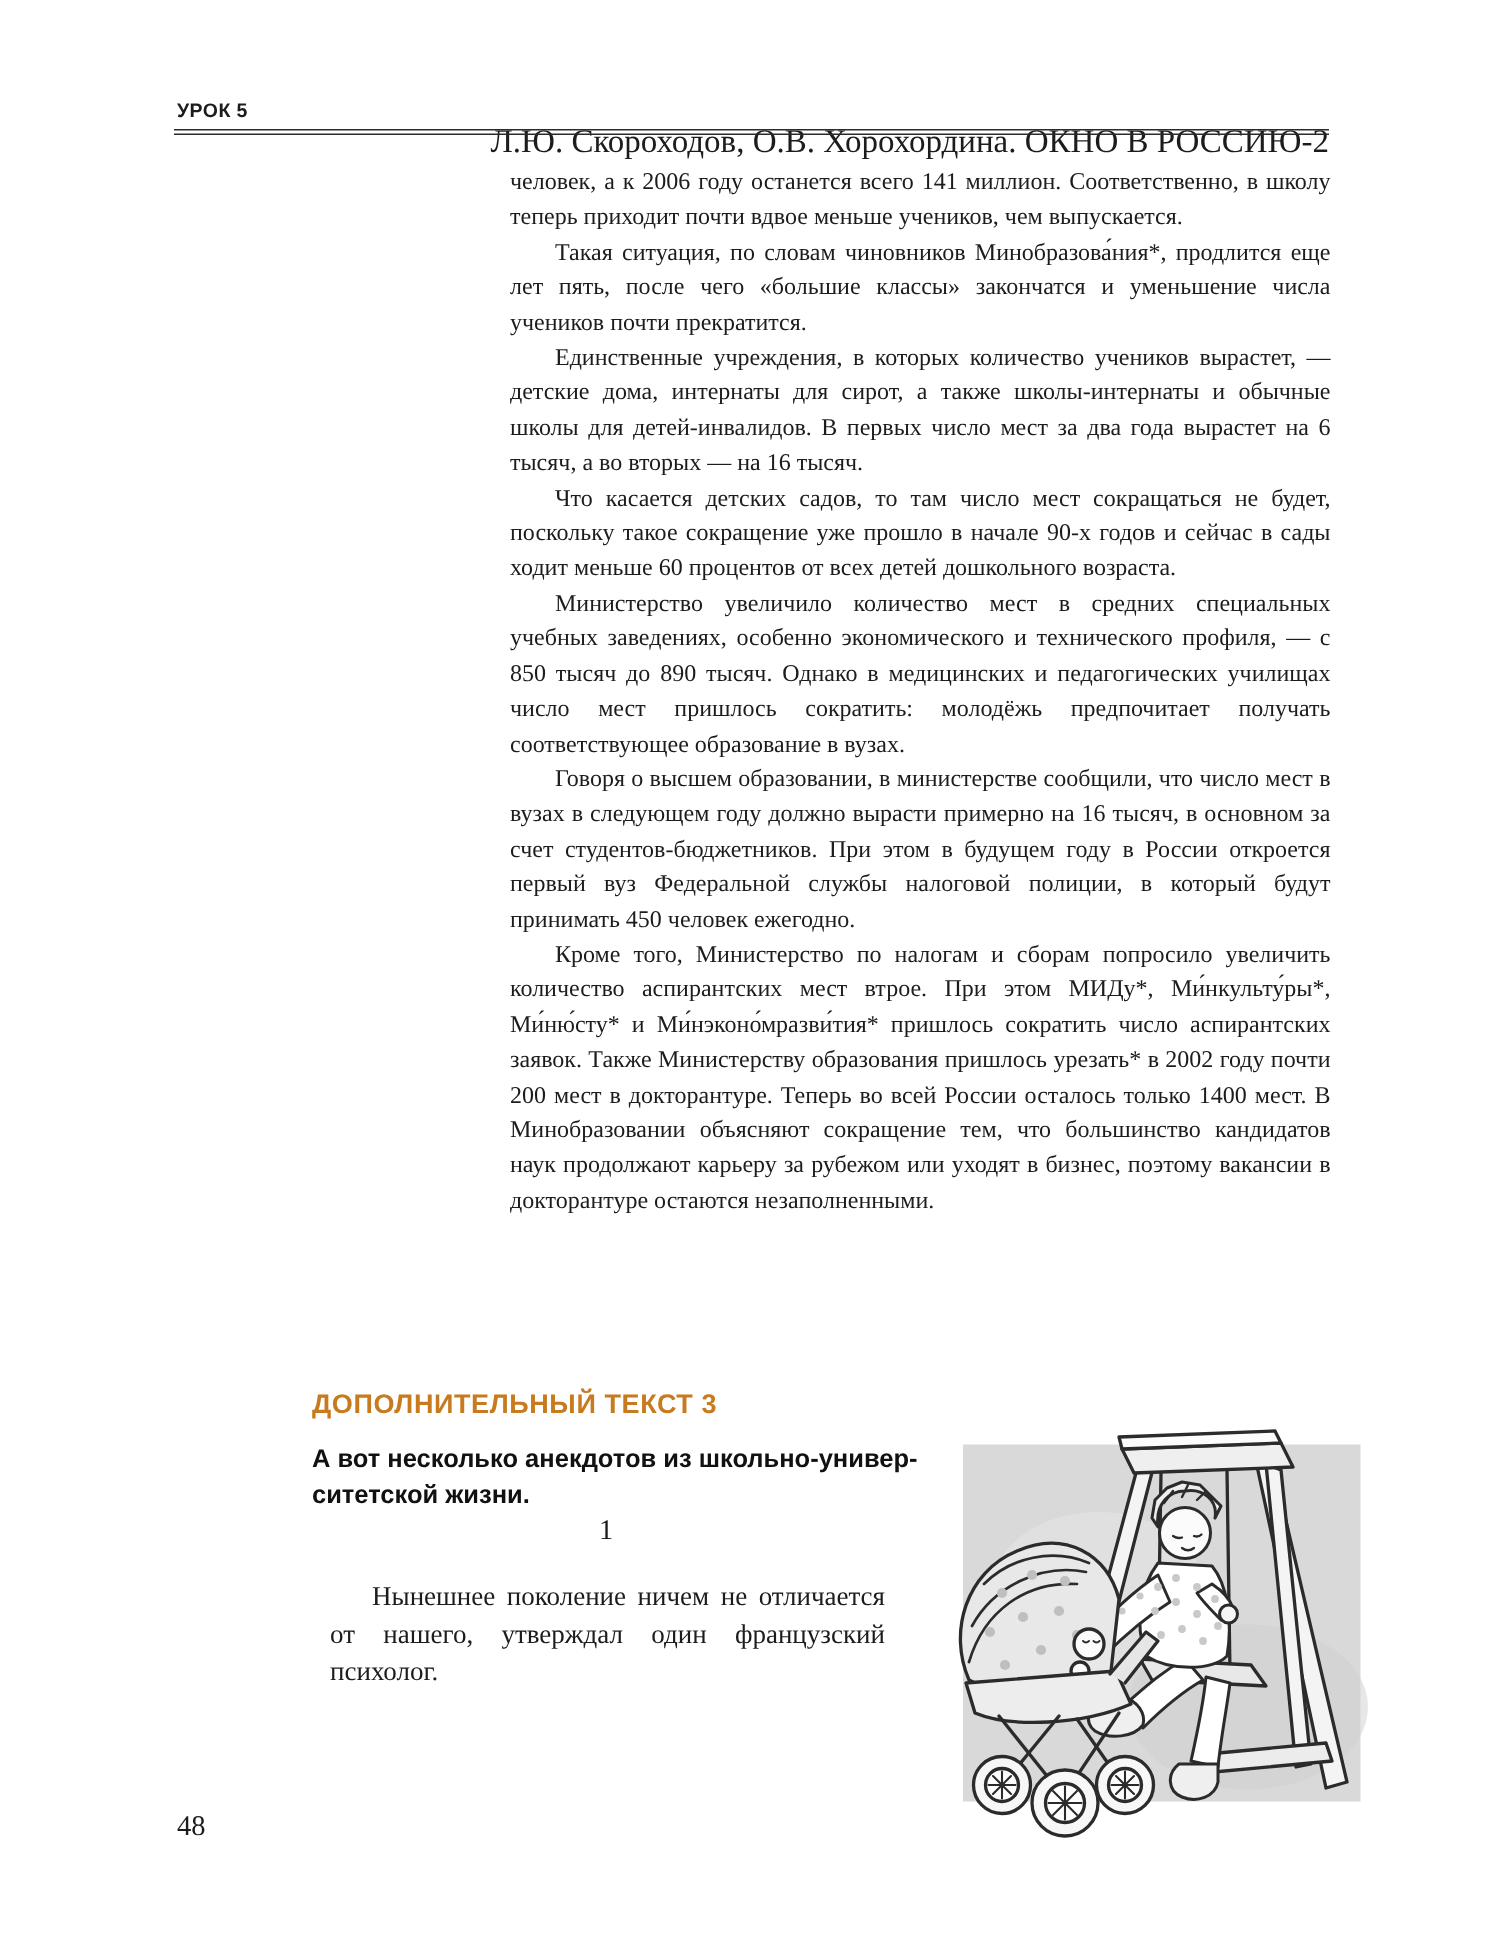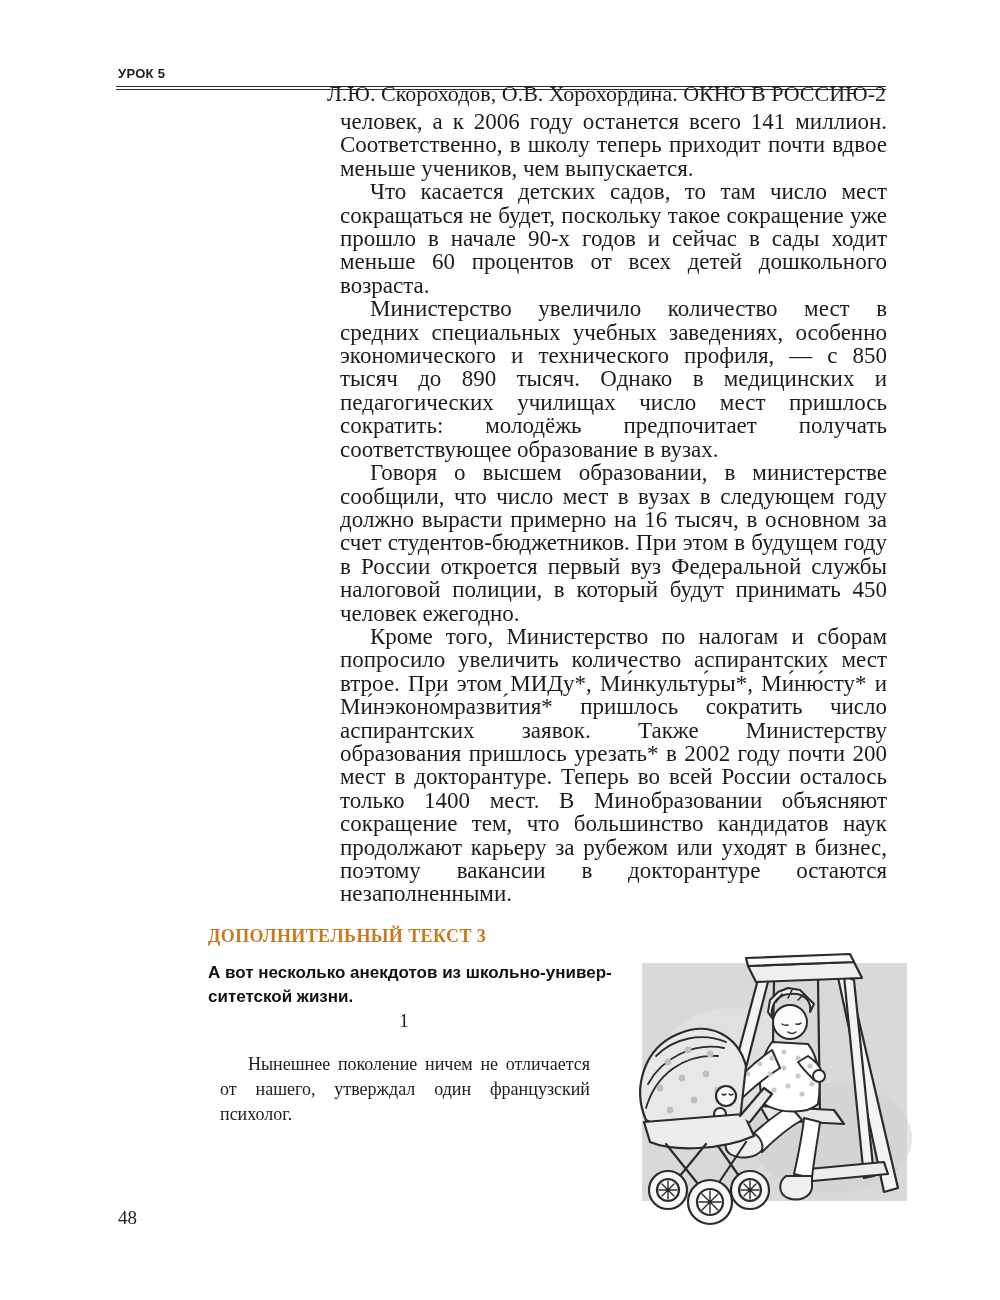--- a/index.html
+++ b/index.html
@@ -36,31 +36,31 @@
     left: 116px; top: 86px;
     width: 770px; height: 2px;
     border-top: 1.6px solid #2b2b2b;
     border-bottom: 1px solid #2b2b2b;
   }
   
   .body-column {
     position: absolute;
     left: 340px; top: 110px;
     width: 547px;
-    font-size: 23px;
+    font-size: 16px;
     line-height: 23.4px;
     text-align: justify;
   }
   .body-column p { margin: 0; }
   .body-column p.indent { text-indent: 30px; }
   
   .section-heading {
     position: absolute;
     left: 208px; top: 926px;
-    font-family: Liberation Serif, serif;
+    font-family: Liberation Sans, sans-serif;
     font-weight: bold;
     font-size: 18px;
     letter-spacing: 0.4px;
   }
   .section-intro {
     position: absolute;
     left: 208px; top: 961px;
     width: 420px;
     font-family: "Liberation Sans", sans-serif;
     font-weight: bold;
@@ -104,20 +104,22 @@
 <body>
 
 <div class="page">
 
   <div class="header-lesson">УРОК 5</div>
   <div class="header-book">Л.Ю. Скороходов, О.В. Хорохордина. ОКНО В РОССИЮ-2</div>
   <div class="header-rule"></div>
 
   <div class="body-column">
     <p>человек, а к 2006 году останется всего 141 миллион. Соответственно, в школу теперь приходит почти вдвое меньше учеников, чем выпускается.</p>
+    <p class="indent">Такая ситуация, по словам чиновников Минобразова́ния*, продлится еще лет пять, после чего «большие классы» закончатся и уменьшение числа учеников почти прекратится.</p>
+    <p class="indent">Единственные учреждения, в которых количество учеников вырастет, — детские дома, интернаты для сирот, а также школы-интернаты и обычные школы для детей-инвалидов. В первых число мест за два года вырастет на 6 тысяч, а во вторых — на 16 тысяч.</p>
     <p class="indent">Что касается детских садов, то там число мест сокращаться не будет, поскольку такое сокращение уже прошло в начале 90-х годов и сейчас в сады ходит меньше 60 процентов от всех детей дошкольного возраста.</p>
     <p class="indent">Министерство увеличило количество мест в средних специальных учебных заведениях, особенно экономического и технического профиля, — с 850 тысяч до 890 тысяч. Однако в медицинских и педагогических училищах число мест пришлось сократить: молодёжь предпочитает получать соответствующее образование в вузах.</p>
     <p class="indent">Говоря о высшем образовании, в министерстве сообщили, что число мест в вузах в следующем году должно вырасти примерно на 16 тысяч, в основном за счет студентов-бюджетников. При этом в будущем году в России откроется первый вуз Федеральной службы налоговой полиции, в который будут принимать 450 человек ежегодно.</p>
     <p class="indent">Кроме того, Министерство по налогам и сборам попросило увеличить количество аспирантских мест втрое. При этом МИДу*, Ми́нкульту́ры*, Ми́ню́сту* и Ми́нэконо́мразви́тия* пришлось сократить число аспирантских заявок. Также Министерству образования пришлось урезать* в 2002 году почти 200 мест в докторантуре. Теперь во всей России осталось только 1400 мест. В Минобразовании объясняют сокращение тем, что большинство кандидатов наук продолжают карьеру за рубежом или уходят в бизнес, поэтому вакансии в докторантуре остаются незаполненными.</p>
   </div>
 
   <div class="section-heading" id="section-heading" style="color: rgb(199, 123, 30);">ДОПОЛНИТЕЛЬНЫЙ ТЕКСТ 3</div>
   <div class="section-intro">А вот несколько анекдотов из школьно-универ-
 ситетской жизни.</div>
   <div class="anecdote-number">1</div>

